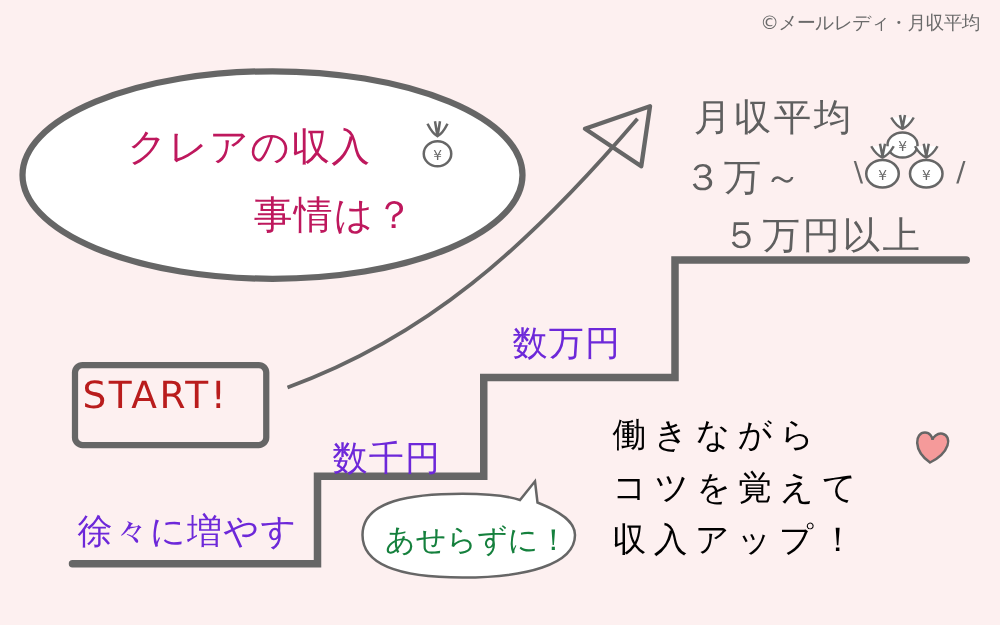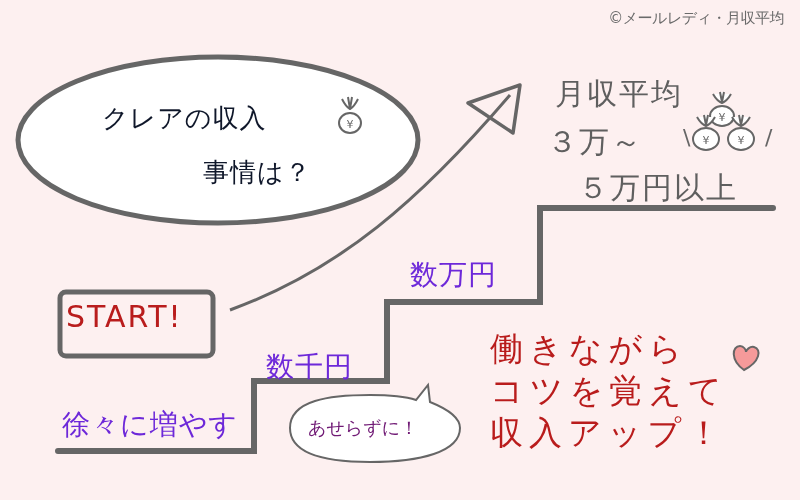--- a/index.html
+++ b/index.html
@@ -1,26 +1,26 @@
 <!DOCTYPE html>
 <html><head>
 <meta charset="utf-8">
 <style>
   html, body { margin: 0; padding: 0; }
   body { width: 800px; height: 500px; background: #fdf0f0; position: relative; overflow: hidden;
          font-family: "DejaVu Sans", "Liberation Sans", sans-serif; color: #5f5f5f; }
   .abs { position: absolute; white-space: nowrap; }
   svg.stage { position: absolute; left: 0; top: 0; }
   .credit { right: 16px; top: 9px; font-size: 15px; color: #6a6a6a; letter-spacing: -0.5px; }
-  .bubble-text { font-size: 26px; color: #0f172a; letter-spacing: 1px; line-height: 40px; }
+  .bubble-text { font-size: 31px; color: #be185d; letter-spacing: 1px; line-height: 40px; }
   .start { left: 66px; top: 299px; font-size: 30px; color: #b91c1c; letter-spacing: 2px; }
   .step-label { font-size: 28px; color: #6d28d9; letter-spacing: 1px; }
   .income { font-size: 30px; color: #5f5f5f; letter-spacing: 2px; }
-  .msg { font-size: 33px; color: #b91c1c; letter-spacing: 6px; line-height: 42px; }
-  .small-bubble-text { font-size: 18px; color: #701a75; }
+  .msg { font-size: 27px; color: #000000; letter-spacing: 6px; line-height: 42px; }
+  .small-bubble-text { font-size: 24px; color: #15803d; }
 </style>
 </head>
 <body>
 
 <svg class="stage" width="800" height="500" viewBox="0 0 800 500">
 
   <ellipse cx="218" cy="140" rx="200" ry="83" fill="#ffffff" stroke="#666" stroke-width="5"></ellipse>
 
   <g transform="translate(350,117)" stroke="#666" stroke-width="2" fill="#fff">
     <path d="M-8,-18 q4,8 8,10 q4,-2 8,-10 M-2,-20 l2,12 l2,-12"></path>

